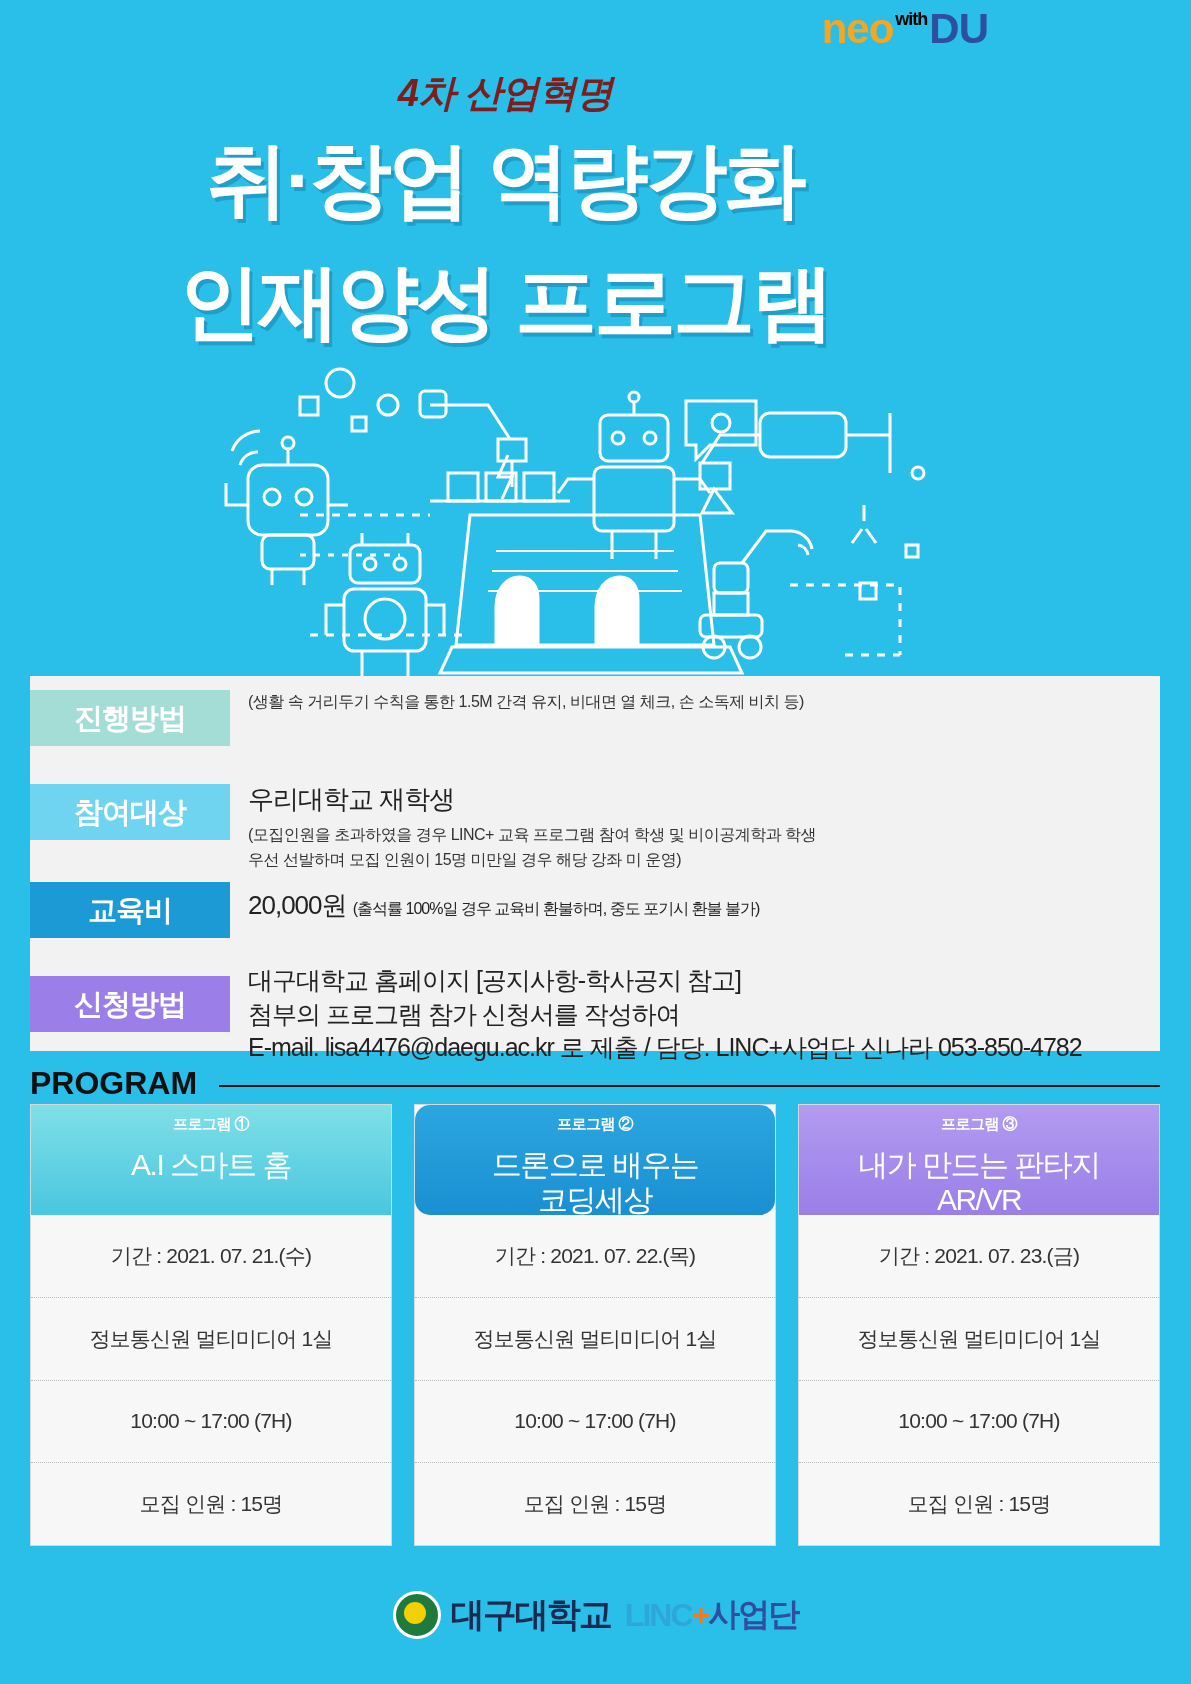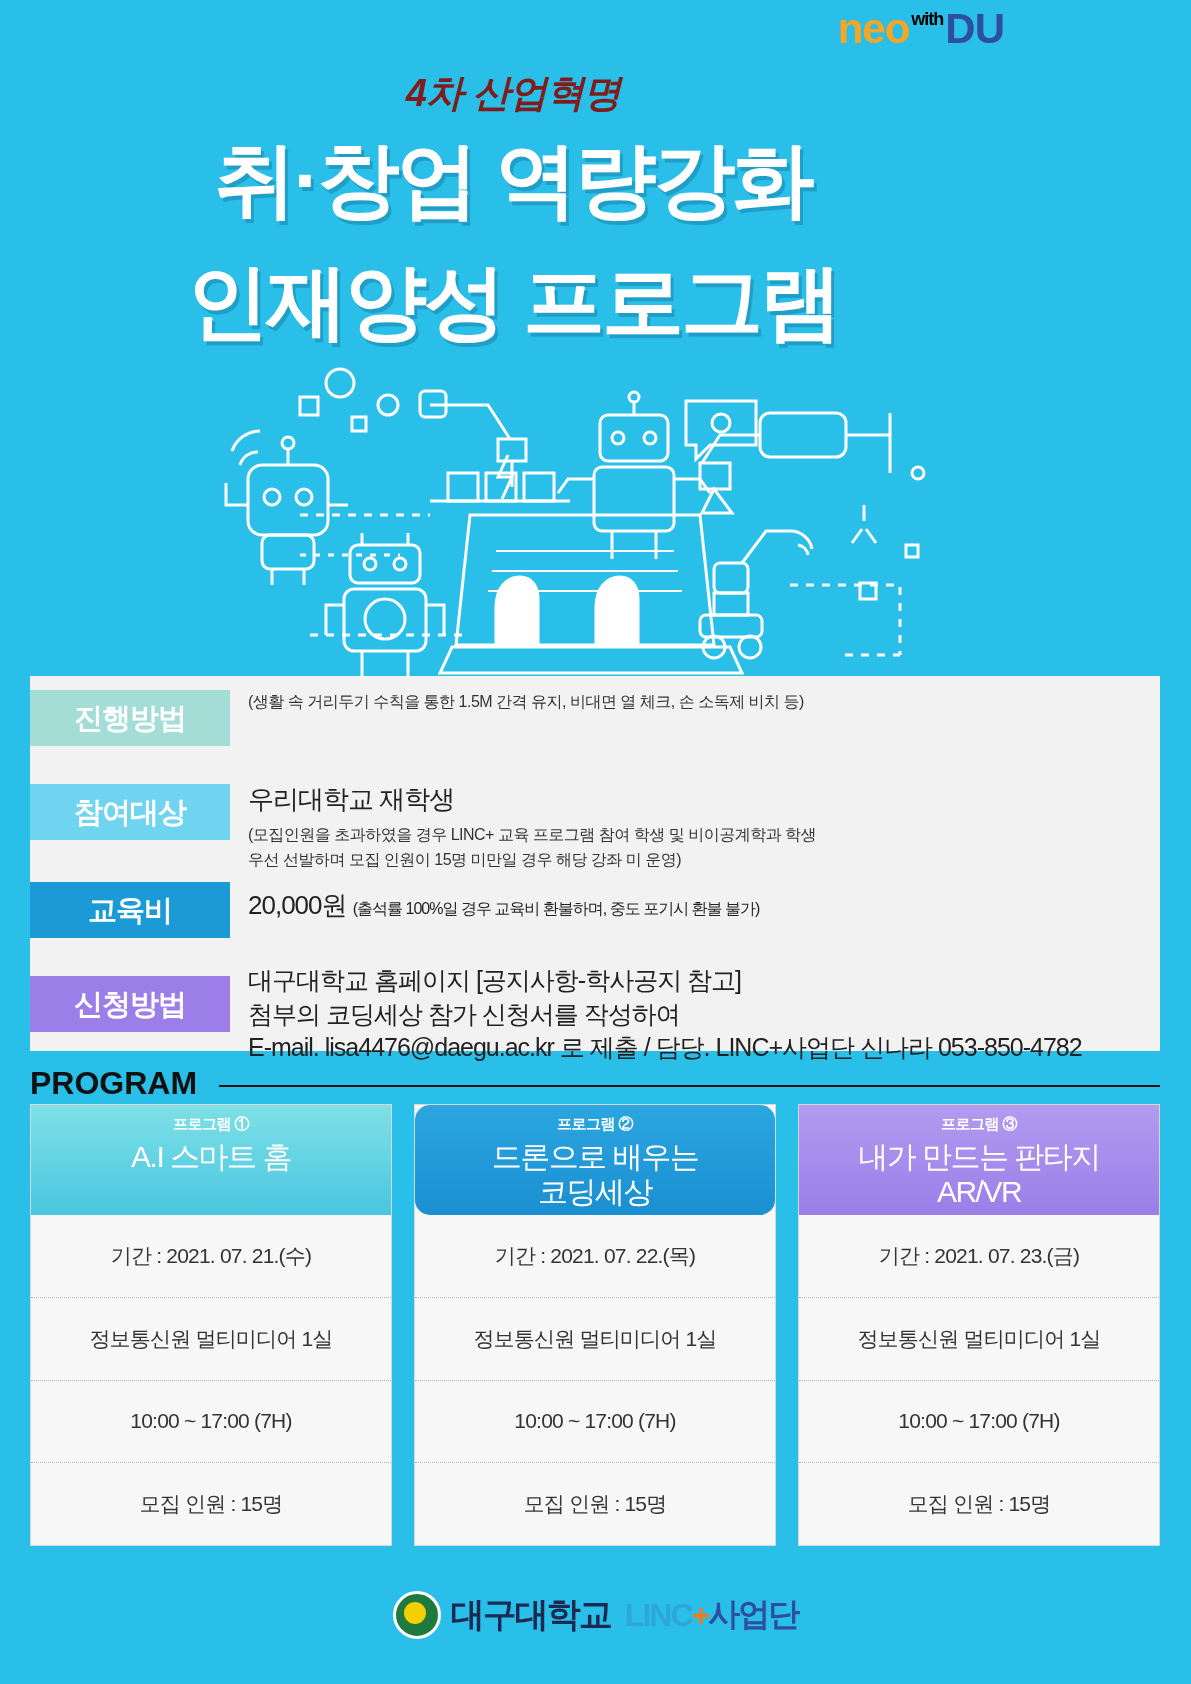--- a/index.html
+++ b/index.html
@@ -3,21 +3,21 @@
 <meta charset="utf-8">
 <style>
   html,body{margin:0;padding:0;}
   body{
     width:1191px;height:1684px;
     background:#29bfe8;
     font-family:"Liberation Sans", sans-serif;
     position:relative;
     overflow:hidden;
   }
-  .poster{position:relative;width:1010px;height:1684px;padding-left:16px;}
+  .poster{position:relative;width:1010px;height:1684px;}
 
   
   .logo{
     position:absolute;top:8px;right:22px;
     display:flex;align-items:flex-start;
     font-weight:bold;letter-spacing:-1px;
   }
   .logo .neo{color:#f5a623;font-size:42px;line-height:42px;}
   .logo .with{color:#000000;font-size:18px;line-height:18px;margin:2px 2px 0 2px;}
   .logo .du{color:#f5a623;font-size:42px;line-height:42px;}
@@ -83,21 +83,21 @@
   
   .cards{position:absolute;left:30px;top:1104px;width:1130px;height:442px;display:flex;gap:22px;}
   .card{
     width:362px;background:#f7f7f7;border:1px solid #d8d8d8;
     display:flex;flex-direction:column;
   }
   .card-head{height:110px;color:#ffffff;text-align:center;padding-top:10px;box-sizing:border-box;}
   .c1 .card-head{background:linear-gradient(180deg,#7fe0e6 0%,#49c6e0 100%);}
   .c2 .card-head{background:linear-gradient(180deg,#2ba6e0 0%,#1a8fd1 100%);border-radius:15px;}
   .c3 .card-head{background:linear-gradient(180deg,#b29bf0 0%,#9b7ee8 100%);}
-  .card-no{font-size:15px;font-weight:bold;letter-spacing:-0.5px;margin-bottom:6px;}
+  .card-no{font-size:15px;font-weight:bold;letter-spacing:-0.5px;margin-bottom:14px;}
   .card-title{font-size:30px;letter-spacing:-1.5px;line-height:1.16;}
   .card-body{flex:1;display:flex;flex-direction:column;}
   .cell{
     flex:1;display:flex;align-items:center;justify-content:center;
     font-size:21px;color:#333;letter-spacing:-0.8px;
     border-bottom:1px dotted #b9b9b9;
   }
   .cell:last-child{border-bottom:none;}
 
   
@@ -252,21 +252,21 @@
 
     <div class="tag t3">교육비</div>
     <div class="body-txt b3 fee">
       <span>20,000원</span>
       <span class="note">(출석률 100%일 경우 교육비 환불하며, 중도 포기시 환불 불가)</span>
     </div>
 
     <div class="tag t4">신청방법</div>
     <div class="body-txt b4">
       <div class="apply-line">대구대학교 홈페이지 [공지사항-학사공지 참고]</div>
-      <div class="apply-line">첨부의 코딩세상 참가 신청서를 작성하여</div>
+      <div class="apply-line">첨부의 프로그램 참가 신청서를 작성하여</div>
       <div class="apply-line">E-mail. lisa4476@daegu.ac.kr 로 제출 / 담당. LINC+사업단 신나라 053-850-4782</div>
     </div>
   </div>
 
   <div class="prog-head">
     <span class="ttl">PROGRAM</span>
     <span class="rule"></span>
   </div>
 
   <div class="cards">

